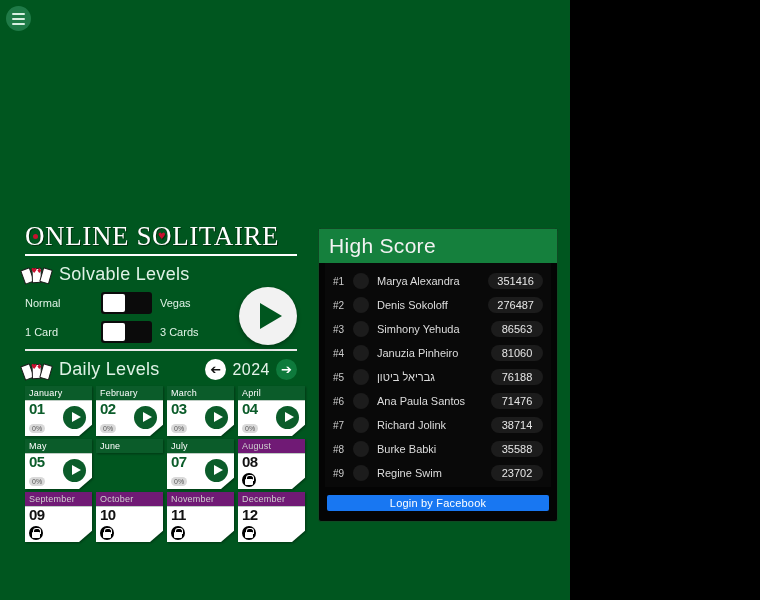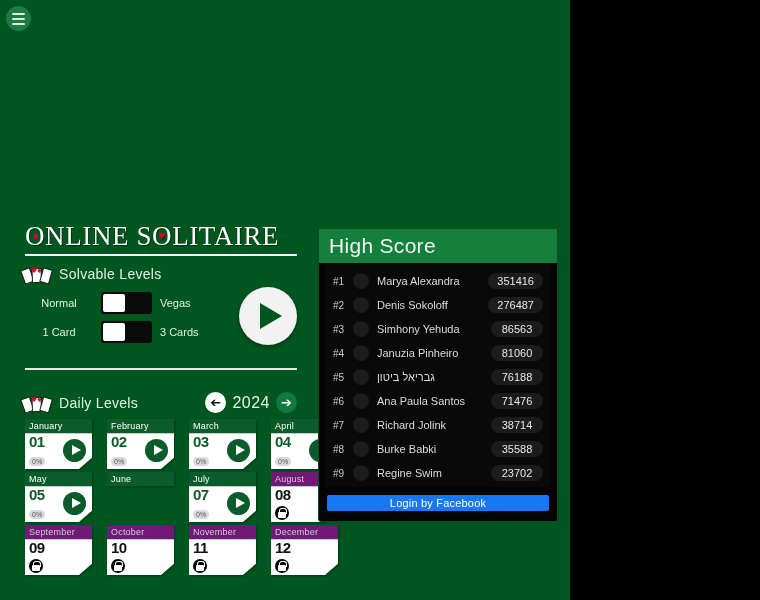--- a/index.html
+++ b/index.html
@@ -106,41 +106,41 @@
     position: absolute;
     left: 6px; top: 2px;
     font-size: 7px;
     color: #c8102e;
     letter-spacing: -1px;
     font-family: "DejaVu Sans", sans-serif;
     z-index: 5;
   }
   .sec-title {
     color: #dff2e6;
-    font-size: 14px;
+    font-size: 18px;
     letter-spacing: 0.3px;
   }
   
   #options {
     margin-top: 7px;
     position: relative;
     width: 272px;
     height: 58px;
   }
   .opt-row {
     display: flex;
     align-items: center;
     height: 24px;
     margin-bottom: 5px;
   }
   .opt-lbl {
     color: #dff2e6;
     font-size: 11px;
     width: 76px;
-    text-align: center;
+    text-align: left;
     padding-right: 8px;
   }
   .opt-lbl.right {
     text-align: left;
     padding-right: 0;
     padding-left: 8px;
     width: auto;
   }
   .switch {
     width: 51px; height: 22px;
@@ -169,24 +169,24 @@
   #play-btn::after {
     content: "";
     position: absolute;
     left: 21px; top: 16px;
     border-left: 22px solid #00561f;
     border-top: 13px solid transparent;
     border-bottom: 13px solid transparent;
   }
   
   #daily-head {
-    margin-top: 19px;
+    margin-top: 0;
     width: 272px;
     border-top: 2px solid #e9e9e9;
-    padding-top: 22px;
+    padding-top: 8px;
     display: flex;
     align-items: center;
   }
   #year-nav {
     margin-left: auto;
     display: flex;
     align-items: center;
     gap: 6px;
   }
   .nav-circ {
@@ -203,21 +203,21 @@
   #year-label {
     color: #e4f3ea;
     font-size: 16px;
     letter-spacing: 0.5px;
   }
   
   #months {
     margin-top: 6px;
     display: grid;
     grid-template-columns: repeat(4, 67px);
-    gap: 3px 15px;
+    gap: 3px 4px;
     width: 272px;
   }
   .mcard {
     width: 67px;
     height: 50px;
     position: relative;
     cursor: pointer;
     filter: drop-shadow(1px 1px 1px rgba(0,0,0,.35));
   }
   .mcard .mhead {

